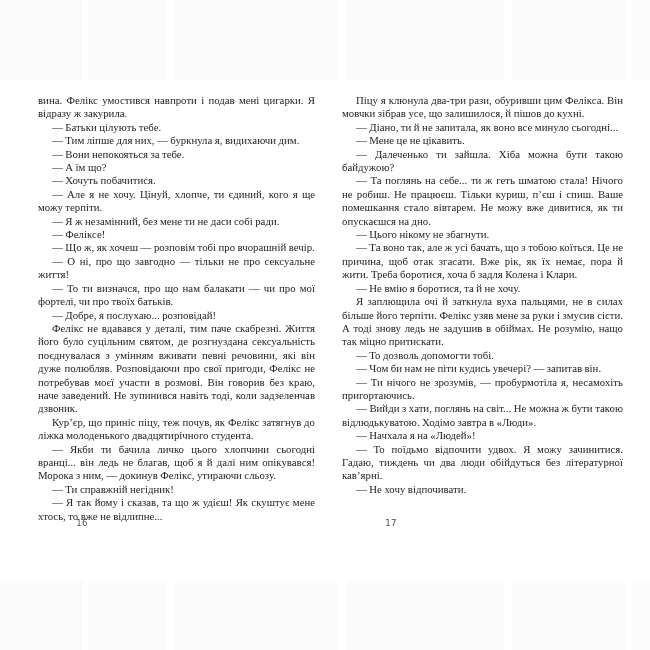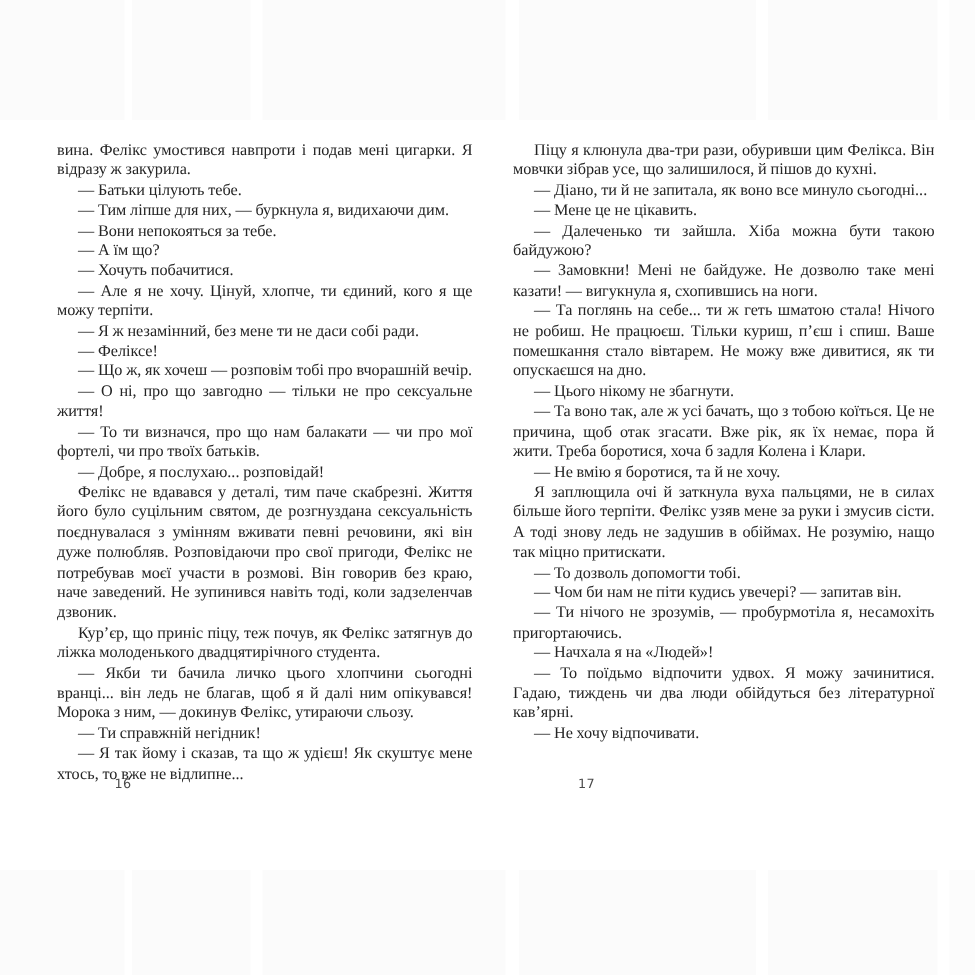--- a/index.html
+++ b/index.html
@@ -82,29 +82,29 @@
         </div>
       <div class="page-number">16</div>
     </section>
 
     <section class="page right">
       <div class="page-text">
           <p class="para indent">Піцу я клюнула два-три рази, обуривши цим Фелікса. Він мовчки зібрав усе, що залишилося, й пішов до кухні.</p>
           <p class="para indent">— Діано, ти й не запитала, як воно все минуло сьогодні...</p>
           <p class="para indent">— Мене це не цікавить.</p>
           <p class="para indent">— Далеченько ти зайшла. Хіба можна бути такою байдужою?</p>
-          <p class="para indent">— Замовкни! Мені не байдуже. Не дозволю таке мені казати! — вигукнула я, схопившись на ноги.</p>
           <p class="para indent">— Та поглянь на себе... ти ж геть шматою стала! Нічого не робиш. Не працюєш. Тільки куриш, п’єш і спиш. Ваше помешкання стало вівтарем. Не можу вже дивитися, як ти опускаєшся на дно.</p>
           <p class="para indent">— Цього нікому не збагнути.</p>
           <p class="para indent">— Та воно так, але ж усі бачать, що з тобою коїться. Це не причина, щоб отак згасати. Вже рік, як їх немає, пора й жити. Треба боротися, хоча б задля Колена і Клари.</p>
           <p class="para indent">— Не вмію я боротися, та й не хочу.</p>
           <p class="para indent">Я заплющила очі й заткнула вуха пальцями, не в силах більше його терпіти. Фелікс узяв мене за руки і змусив сісти. А тоді знову ледь не задушив в обіймах. Не розумію, нащо так міцно притискати.</p>
           <p class="para indent">— То дозволь допомогти тобі.</p>
           <p class="para indent">— Чом би нам не піти кудись увечері? — запитав він.</p>
           <p class="para indent">— Ти нічого не зрозумів, — пробурмотіла я, несамохіть пригортаючись.</p>
+          <p class="para indent">— Вийди з хати, поглянь на світ... Не можна ж бути такою відлюдькуватою. Ходімо завтра в «Люди».</p>
           <p class="para indent">— Начхала я на «Людей»!</p>
           <p class="para indent">— То поїдьмо відпочити удвох. Я можу зачинитися. Гадаю, тиждень чи два люди обійдуться без літературної кав’ярні.</p>
           <p class="para indent">— Не хочу відпочивати.</p>
         </div>
       <div class="page-number">17</div>
     </section>
 
   </div>
 </div>
 

